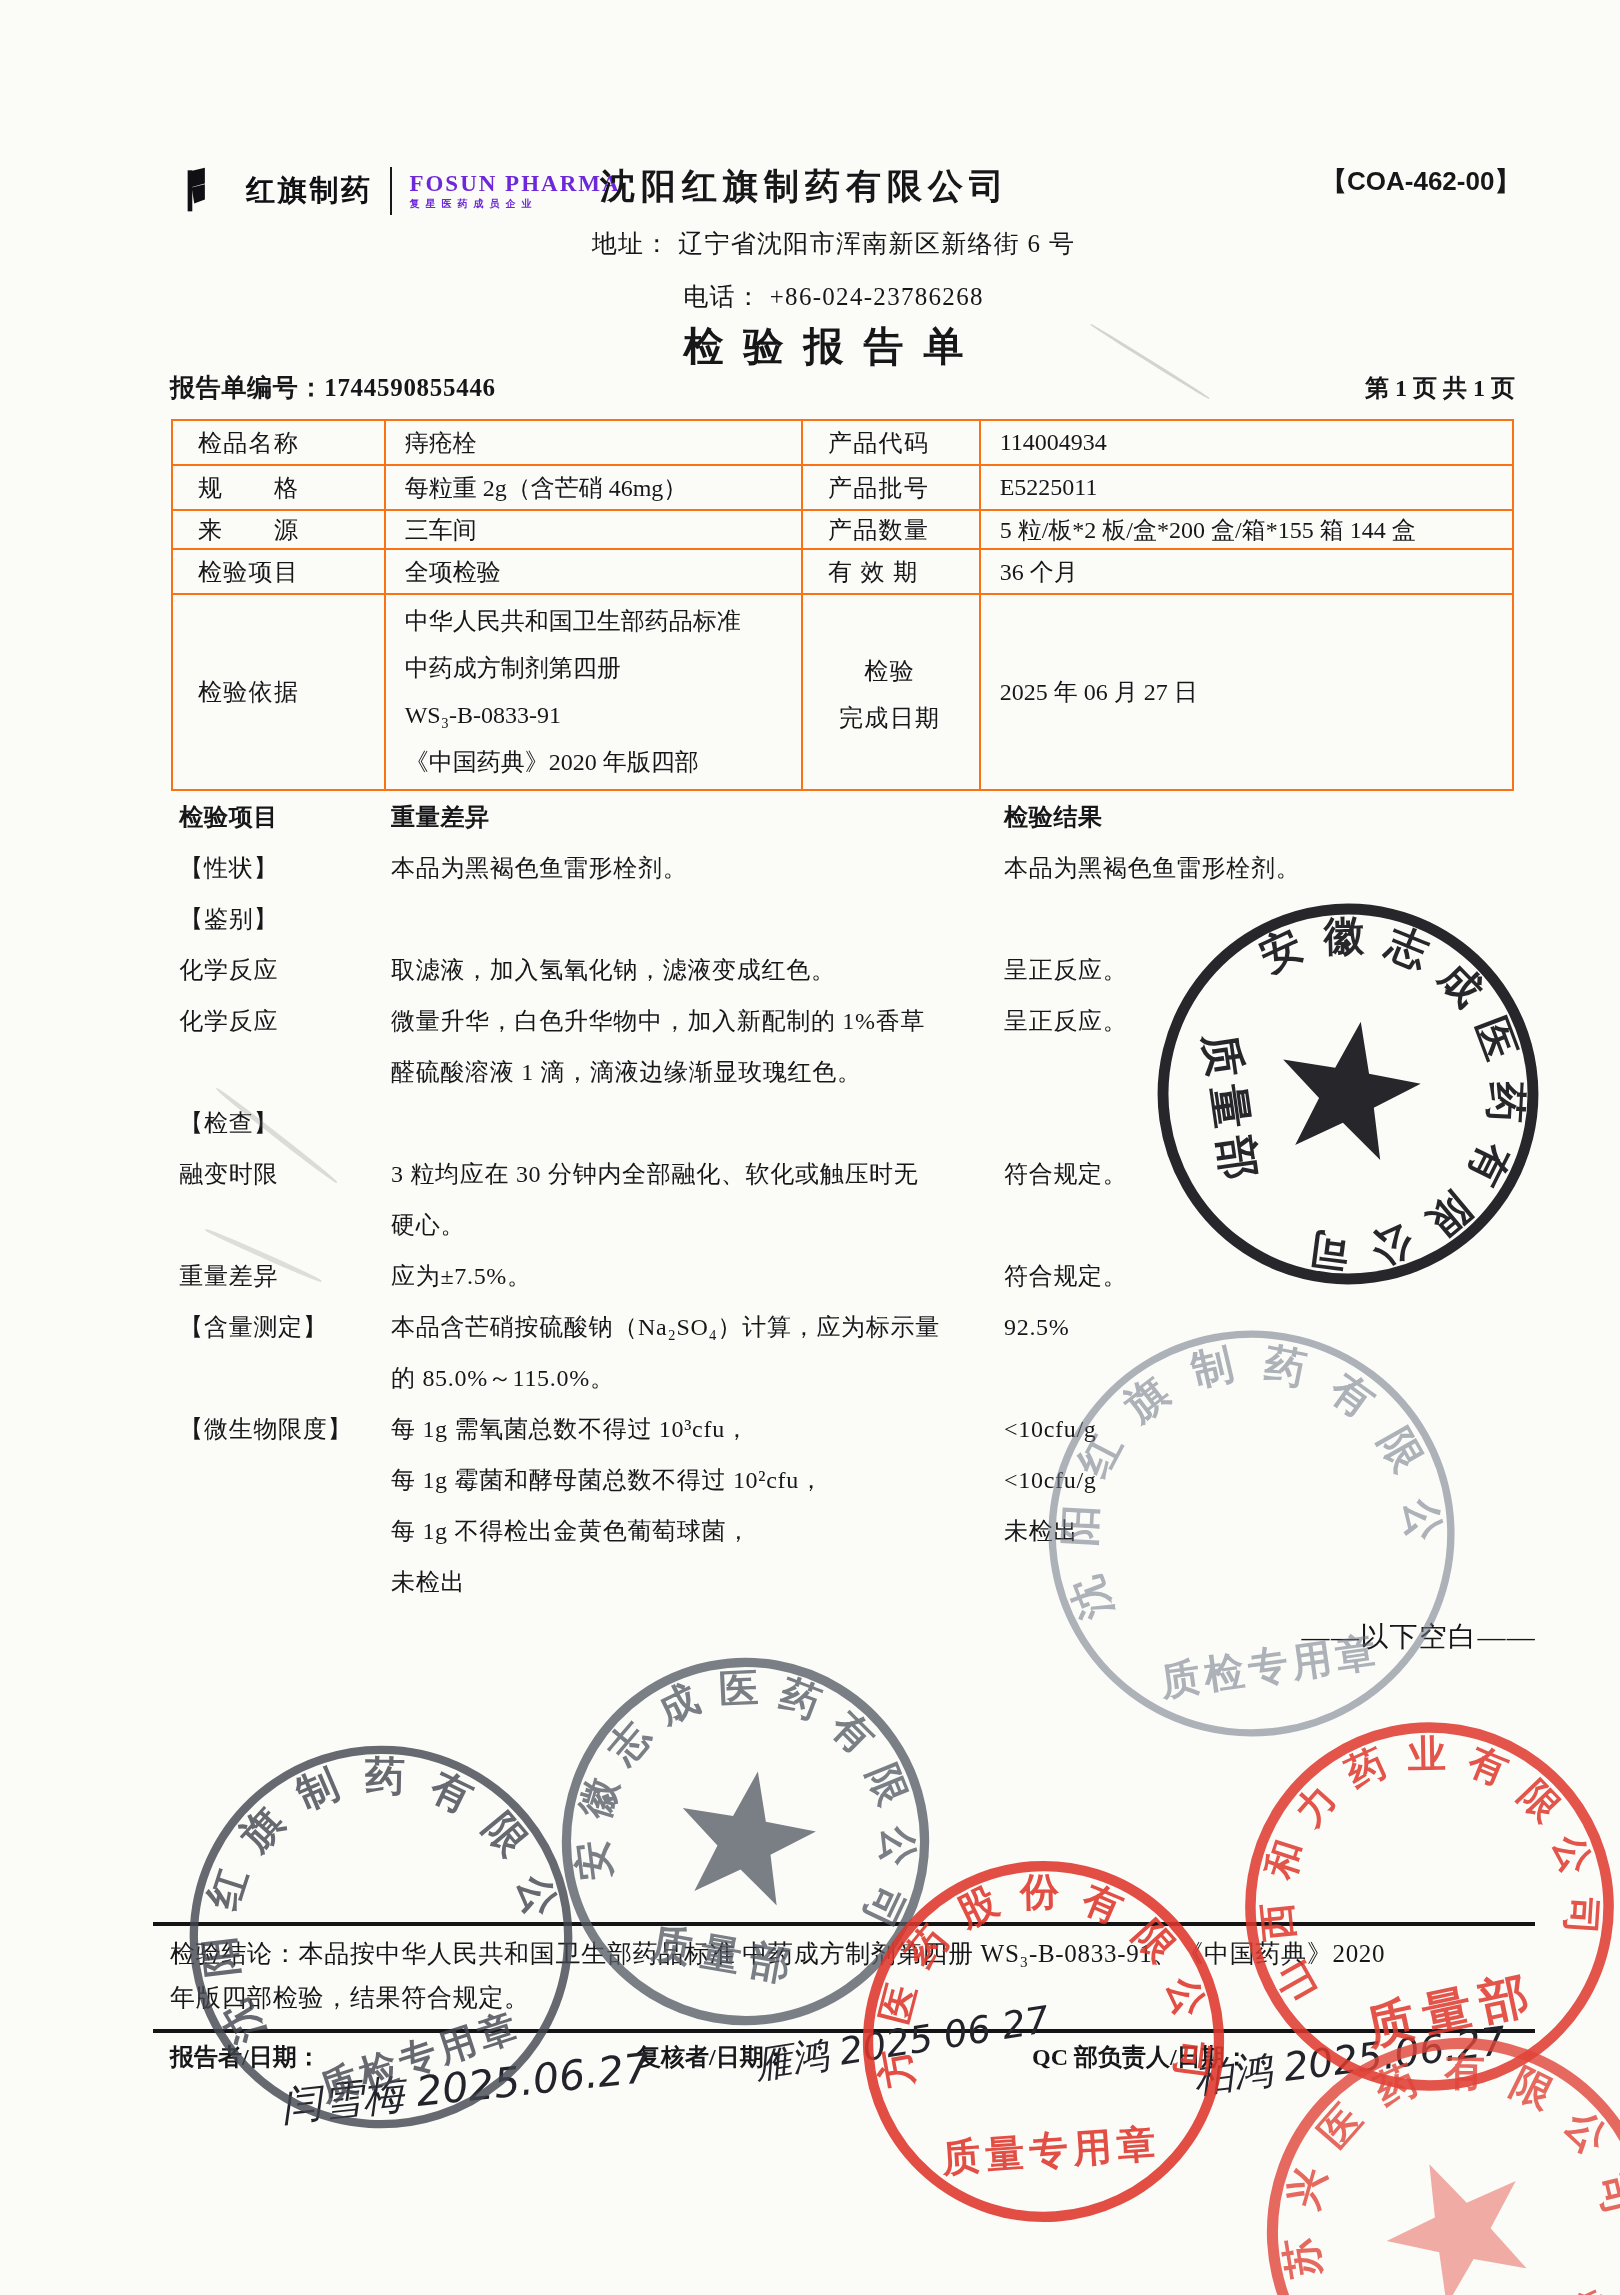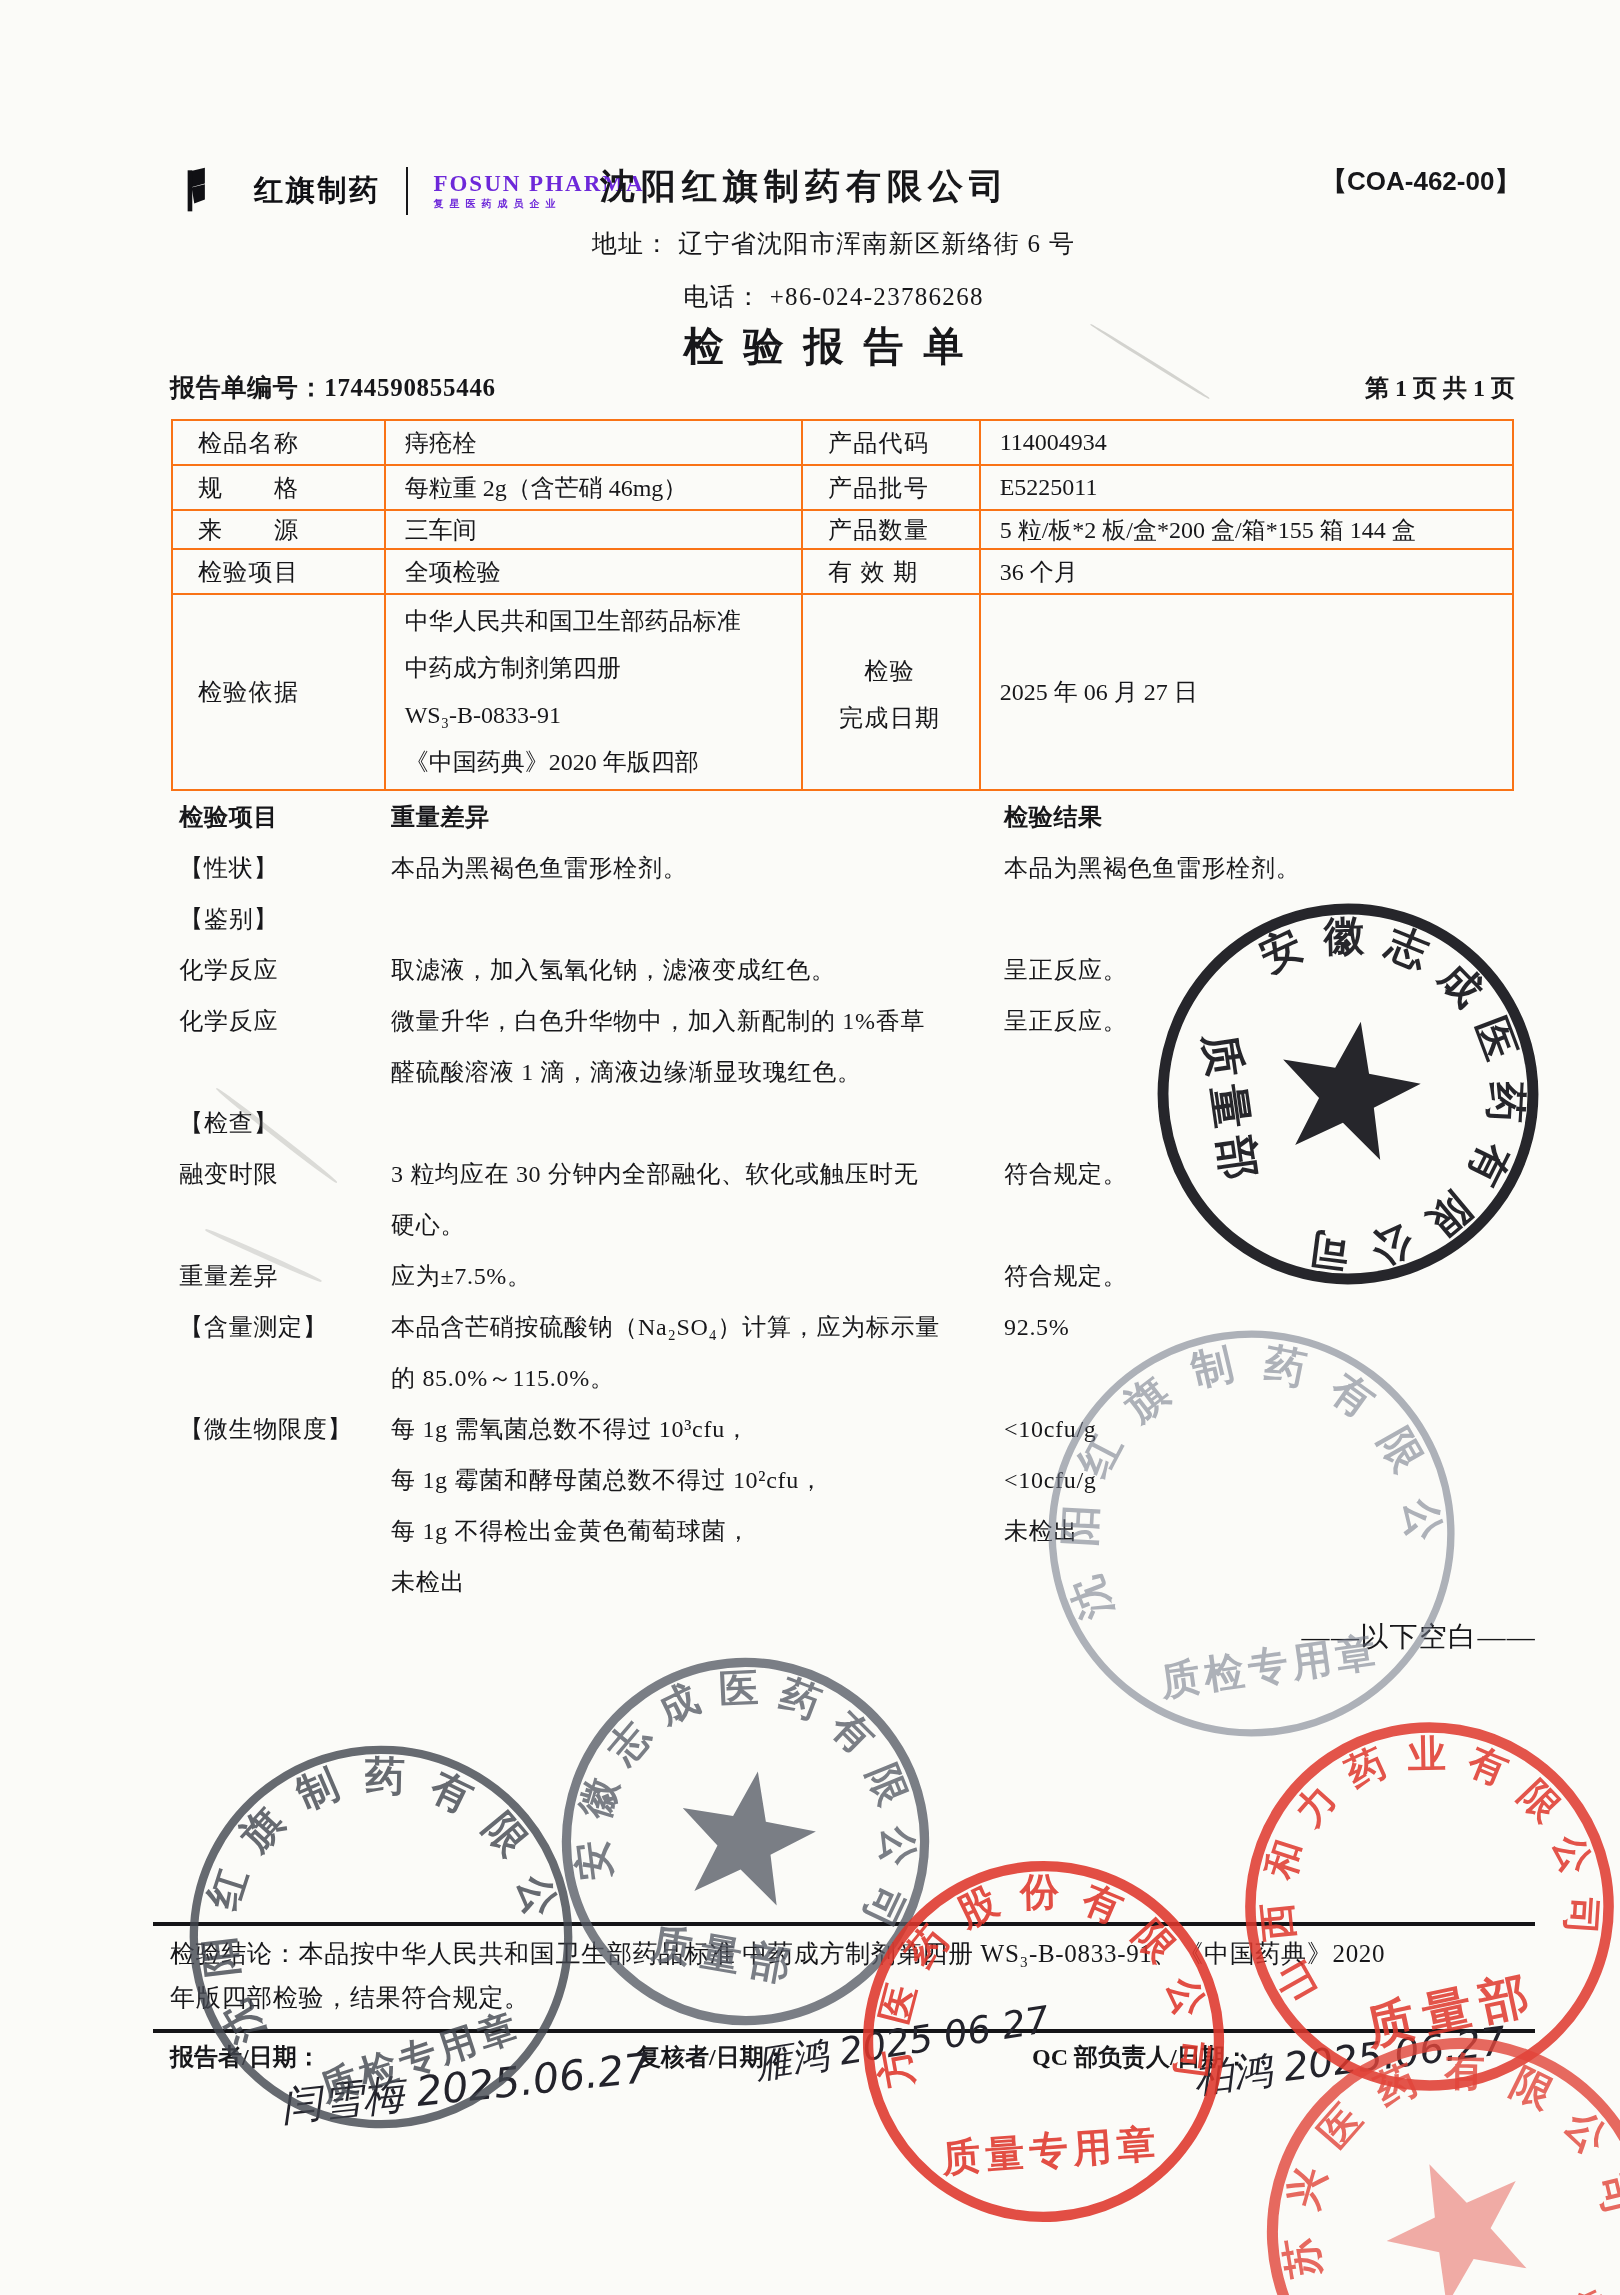--- a/index.html
+++ b/index.html
@@ -5,21 +5,21 @@
   html,body{margin:0;padding:0;background:#d8d8d4;}
   .page{
     position:relative;width:1621px;height:2295px;margin:0 auto;
     background:#fbfbf8;overflow:hidden;
     font-family:"Liberation Serif","DejaVu Serif",serif;
     color:#17171a;
   }
   .abs{position:absolute;}
   .pre{white-space:pre-line;}
   
-  .logo-row{display:flex;align-items:center;gap:20px;}
+  .logo-row{display:flex;align-items:center;gap:12px;}
   .logo-cn{font-size:29px;font-weight:700;letter-spacing:2.7px;color:#101014;}
   .logo-sep{width:2px;height:48px;background:#17171a;margin:0 5.3px;}
   .logo-en{font-size:23px;font-weight:700;letter-spacing:2px;font-family:Liberation Serif, serif;color:#6d28d9;line-height:1;}
   .logo-en small{display:block;font-size:10px;letter-spacing:6px;font-weight:600;margin-top:4px;}
   .company{font-size:35px;font-weight:700;letter-spacing:6px;}
   .coa{font-size:26px;font-weight:700;font-family:"Liberation Sans","DejaVu Sans",sans-serif;}
   .addr,.phone{font-size:25px;letter-spacing:1.3px;text-align:center;width:733px;}
   .doc-title{font-size:40px;font-weight:700;letter-spacing:20px;text-align:center;width:733px;}
   .report-no{font-size:25px;font-weight:600;letter-spacing:0.7px;}
   .page-info{font-size:24px;font-weight:600;}

